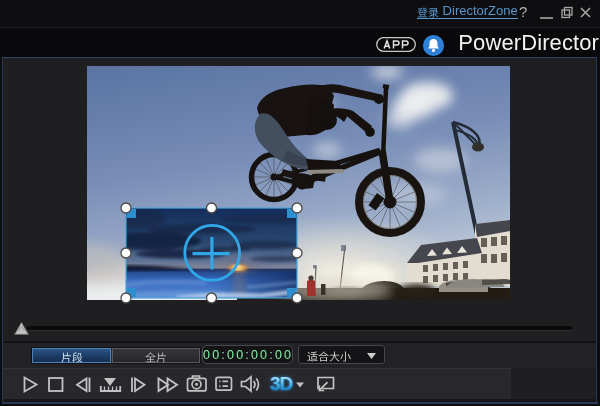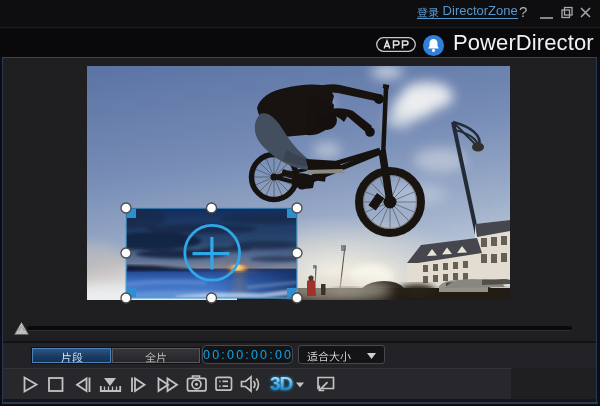--- a/index.html
+++ b/index.html
@@ -28,21 +28,21 @@
       <path d="M8.2 11.5 L11 4 L13.8 11.5 M9.3 9.2 H12.7"></path>
       <path d="M17.5 11.5 V4 H21 A1.9 1.9 0 0 1 21 8 H17.5"></path>
       <path d="M26.5 11.5 V4 H30 A1.9 1.9 0 0 1 30 8 H26.5"></path>
     </g>
   </svg>
   <svg class="abs" style="left:422px;top:5px" width="23" height="23" viewBox="0 0 24 24">
     <circle cx="12" cy="12" r="11" fill="#2f80d8"></circle>
     <path d="M12 5.2c-2.6 0-4.2 1.9-4.2 4.4v3.2l-1.5 2.4h11.4l-1.5-2.4V9.6c0-2.5-1.6-4.4-4.2-4.4z" fill="#fff"></path>
     <circle cx="12" cy="17.1" r="1.6" fill="#fff"></circle>
   </svg>
-  <div class="abs" style="left:453px;top:1px;width:146px;color:#f2f2f2;font-size:22px;letter-spacing:0.1px;">PowerDirector</div>
+  <div class="abs" style="left:453px;top:1px;width:146px;color:#f2f2f2;font-size:22px;letter-spacing:0.1px;text-align:right;">PowerDirector</div>
 </div>
 
 <div class="abs" style="left:2px;top:57px;width:595px;height:347px;border:1px solid #253a52;border-top:1px solid #2c4663;background:#1f1f21;"></div>
 
 <svg class="abs" style="left:87px;top:66px" width="423" height="234" viewBox="0 0 423 234">
   <defs>
     <linearGradient id="sky" x1="0" y1="0" x2="0.3" y2="1">
       <stop offset="0" stop-color="#5d76a8"></stop>
           <stop offset="0.45" stop-color="#7b90bb"></stop>
           <stop offset="0.8" stop-color="#a5b5d1"></stop>
@@ -305,21 +305,21 @@
 <div class="abs" style="left:3px;top:343px;width:593px;height:25px;background:#232327;">
   <div class="abs" style="left:28px;top:4px;width:170px;height:17px;background:#2a2a2e;border:1px solid #111;"></div>
   <div class="abs" style="left:29px;top:5px;width:79px;height:15px;background:linear-gradient(#2e5586,#1a3a61 60%,#16304f);border:1px solid #4c82ba;text-align:center;line-height:14px;"><svg width="22" height="11" viewBox="0 0 22 11" style="display:inline-block;vertical-align:middle;overflow:visible">
           <path transform="translate(0.0,1) scale(0.110)" d="M18 7V40C18 58 17 76 4 90C6 92 8 94 10 96C19 86 23 74 25 61H67V96H75V54H25C26 49 26 44 26 40V38H90V30H62V4H54V30H26V7Z" fill="#d5e6f5"></path>
           <path transform="translate(11.0,1) scale(0.110)" d="M54 8V20C54 27 52 36 42 43C44 44 47 46 48 47C58 40 61 29 61 20V14H75V33C75 40 76 42 83 42C84 42 89 42 90 42C92 42 94 42 95 42C95 40 95 38 95 36C94 36 92 36 90 36C89 36 85 36 83 36C82 36 82 36 82 33V8ZM47 49V56H54L50 57C53 65 58 73 63 79C56 84 48 88 39 90C41 92 42 94 43 96C53 94 61 90 69 84C75 89 83 93 91 96C92 94 94 91 96 89C88 87 80 84 74 79C81 72 86 63 89 51L84 49L83 49ZM56 56H80C77 63 73 69 68 74C63 69 59 63 56 56ZM12 13V71L3 72L5 80L12 78V95H19V77L44 73L43 66L19 70V56H42V49H19V35H42V28H19V18C28 15 37 12 44 9L38 3C32 7 21 10 12 13Z" fill="#d5e6f5"></path>
         </svg></div>
   <div class="abs" style="left:109px;top:5px;width:88px;height:15px;background:linear-gradient(#36363a,#26262a);border:1px solid #58585c;text-align:center;line-height:14px;"><svg width="22" height="11" viewBox="0 0 22 11" style="display:inline-block;vertical-align:middle;overflow:visible">
           <path transform="translate(0.0,1) scale(0.110)" d="M49 3C39 19 21 34 3 42C4 43 7 46 8 48C12 46 16 44 20 41V48H46V63H20V70H46V86H8V93H93V86H54V70H81V63H54V48H81V41C85 44 88 46 92 48C94 46 96 44 98 42C81 33 67 23 54 9L56 6ZM20 41C31 34 42 24 50 14C60 25 70 33 81 41Z" fill="#bcbcbc"></path>
           <path transform="translate(11.0,1) scale(0.110)" d="M18 7V40C18 58 17 76 4 90C6 92 8 94 10 96C19 86 23 74 25 61H67V96H75V54H25C26 49 26 44 26 40V38H90V30H62V4H54V30H26V7Z" fill="#bcbcbc"></path>
         </svg></div>
-  <div class="abs" style="left:199px;top:2px;width:91px;height:19px;background:#141416;border:1px solid #48484c;border-radius:5px;color:#0ea5e9;font-size:12.5px;text-align:center;line-height:18px;letter-spacing:2.2px;">00:00:00:00</div>
+  <div class="abs" style="left:199px;top:2px;width:91px;height:19px;background:#141416;border:1px solid #48484c;border-radius:5px;color:#86efac;font-size:12.5px;text-align:center;line-height:18px;letter-spacing:2.2px;">00:00:00:00</div>
   <div class="abs" style="left:295px;top:2px;width:87px;height:19px;background:#141416;border:1px solid #48484c;border-radius:3px;line-height:18px;">
     <span style="margin-left:8px;"><svg width="44" height="11" viewBox="0 0 44 11" style="display:inline-block;vertical-align:middle;overflow:visible">
             <path transform="translate(0.0,1) scale(0.110)" d="M6 12C12 17 18 24 21 28L27 24C24 19 17 12 12 8ZM46 54H81V70H46ZM25 40H4V47H18V78C13 80 8 83 4 88L8 94C14 88 19 83 22 83C25 83 28 86 32 88C39 92 48 93 60 93C69 93 87 93 94 92C94 90 95 87 96 85C86 86 71 86 60 86C49 86 40 86 34 82C30 80 27 78 25 77ZM39 48V77H88V48H67V35H95V28H67V15C76 14 83 13 89 11L86 5C74 8 52 11 35 12C36 14 37 16 37 18C44 18 52 17 60 16V28H31V35H60V48Z" fill="#dcdcdc"></path>
             <path transform="translate(11.0,1) scale(0.110)" d="M52 4C42 19 23 33 4 40C6 42 8 45 9 47C15 44 20 42 25 39V44H75V37C80 40 86 43 92 46C93 43 95 41 97 39C81 32 67 24 55 12L58 7ZM28 37C36 31 44 24 51 17C58 25 66 31 75 37ZM20 56V96H27V90H74V95H82V56ZM27 83V62H74V83Z" fill="#dcdcdc"></path>
             <path transform="translate(22.0,1) scale(0.110)" d="M46 4C46 12 46 22 45 33H6V40H43C39 59 29 79 4 90C6 91 9 94 10 96C34 85 45 65 50 46C58 69 71 87 90 96C92 94 94 90 96 89C76 81 63 62 56 40H94V33H53C54 22 54 12 54 4Z" fill="#dcdcdc"></path>
             <path transform="translate(33.0,1) scale(0.110)" d="M46 5V86C46 88 46 88 44 88C42 88 34 88 27 88C28 90 30 94 30 96C40 96 46 96 49 95C53 93 54 91 54 86V5ZM70 31C79 45 87 64 90 76L98 73C95 61 86 42 78 28ZM20 29C18 42 12 60 3 70C5 71 9 73 10 74C19 63 25 45 29 30Z" fill="#dcdcdc"></path>
           </svg></span>
     <svg class="abs" style="right:8px;top:7px" width="9" height="6" viewBox="0 0 9 6">
           <path d="M0 0 H9 L4.5 6 Z" fill="#cfcfcf"></path>
         </svg>

